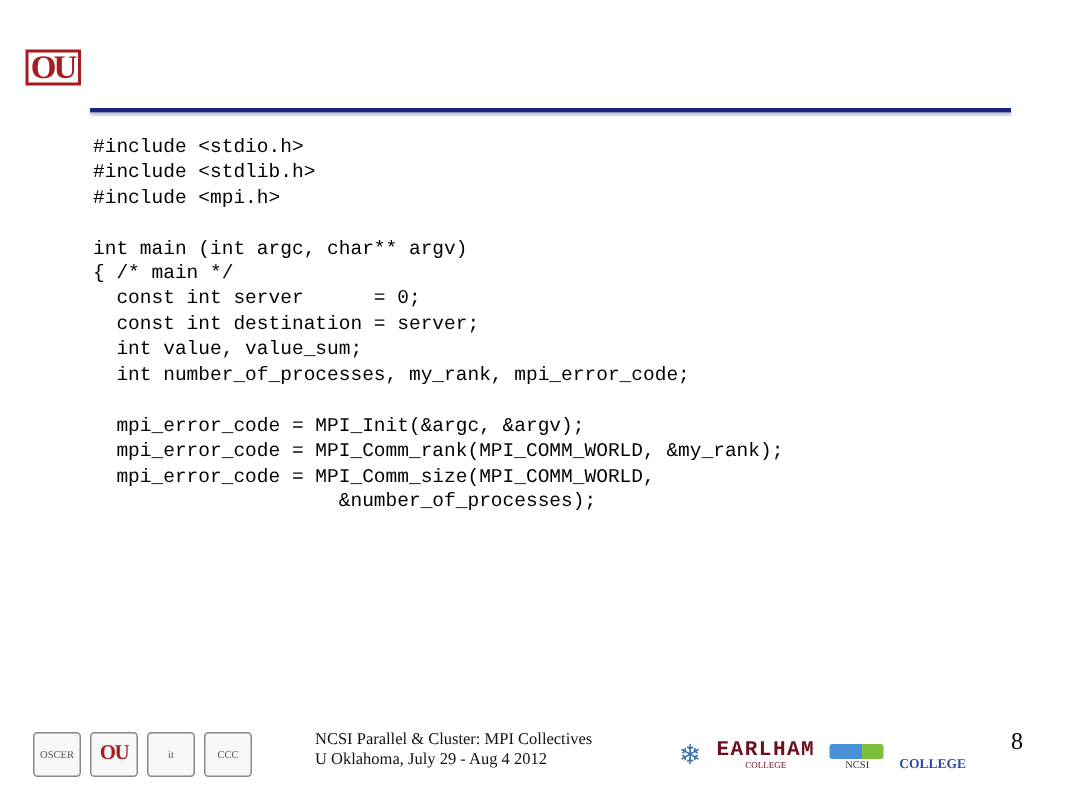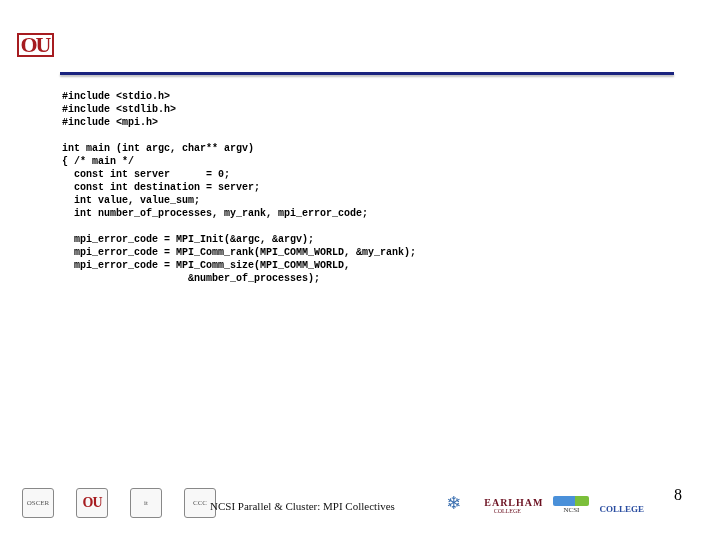--- a/index.html
+++ b/index.html
@@ -61,40 +61,40 @@
     height: 0;
     border-top: 3px solid #1a237e;
     box-shadow: 0 2px 2px rgba(0,0,0,0.25);
   }
   .code-block {
     position: absolute;
     top: 90px;
     left: 62px;
     right: 30px;
     font-family: "Courier New", Courier, monospace;
-    font-weight: bold;
-    font-size: 10px;
+    font-weight: normal;
+    font-size: 13px;
     line-height: 1.3;
     white-space: pre;
     color: #000;
   }
   .footer {
     position: absolute;
     bottom: 22px;
     left: 0;
     right: 0;
     height: 60px;
   }
   .footer-left {
     position: absolute;
     left: 22px;
     bottom: 0;
     display: flex;
     align-items: flex-end;
-    gap: 22px;
+    gap: 6px;
   }
   .footer-left .badge {
     width: 30px;
     height: 28px;
     border: 1px solid #888;
     border-radius: 3px;
     font-size: 7px;
     text-align: center;
     line-height: 8px;
     display: flex;
@@ -129,26 +129,25 @@
     gap: 10px;
   }
   .footer-right .mini {
     font-size: 9px;
     color: #555;
     display: flex;
     flex-direction: column;
     align-items: center;
   }
   .footer-right .earlham {
-    font-family: Liberation Serif, serif;
-    font-size: 10px;
+    font-family: Liberation Mono, monospace;
+    font-size: 14px;
     color: #6b1020;
     font-weight: bold;
     letter-spacing: 1px;
-    margin-left: 13px;
   }
   .page-num {
     position: absolute;
     right: 22px;
     bottom: 14px;
     font-size: 16px;
     color: #000;
   }
   .xsede-mark {
     display: inline-block;
@@ -196,20 +195,21 @@
 
   <div class="footer">
     <div class="footer-left">
       <div class="badge">OSCER</div>
       <div class="badge ou-mini">OU</div>
       <div class="badge">it</div>
       <div class="badge">CCC</div>
     </div>
     <div class="footer-center">
       <div>NCSI Parallel &amp; Cluster: MPI Collectives</div>
+      <div>U Oklahoma, July 29 - Aug 4 2012</div>
     </div>
     <div class="footer-right">
       <div class="mini">
           <span class="snowflake">❄</span>
         </div>
       <div class="mini">
         <span class="earlham">EARLHAM</span>
         <span style="font-size:6px;color:#6b1020;">COLLEGE</span>
       </div>
       <div class="mini">

